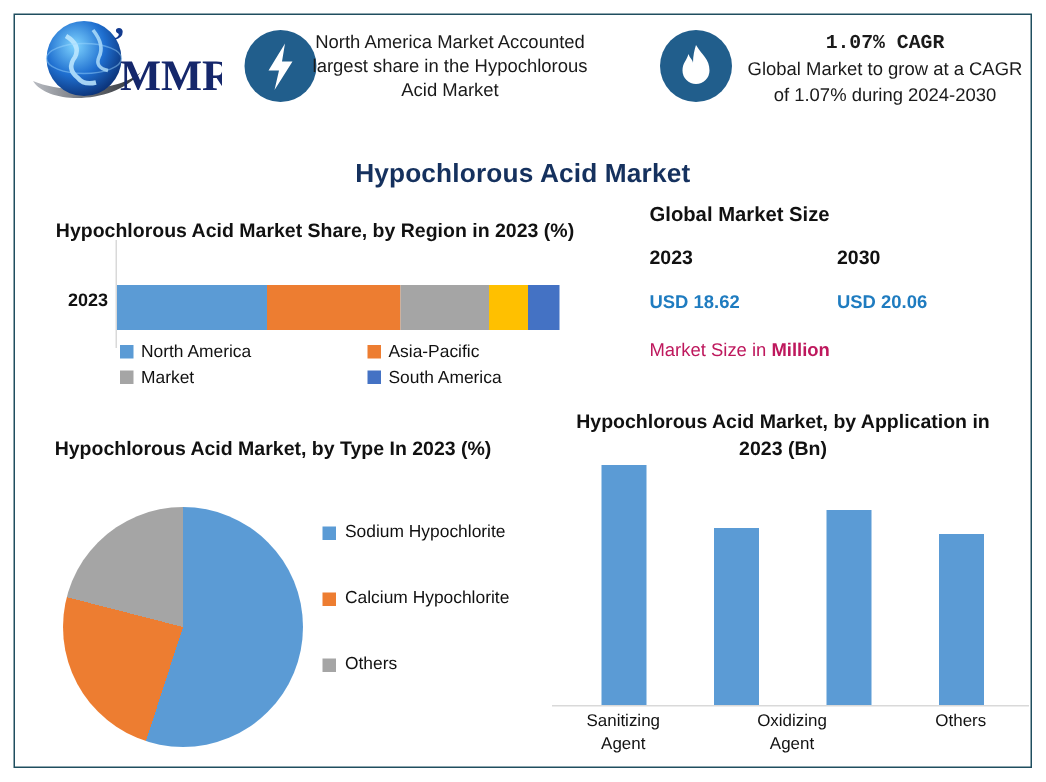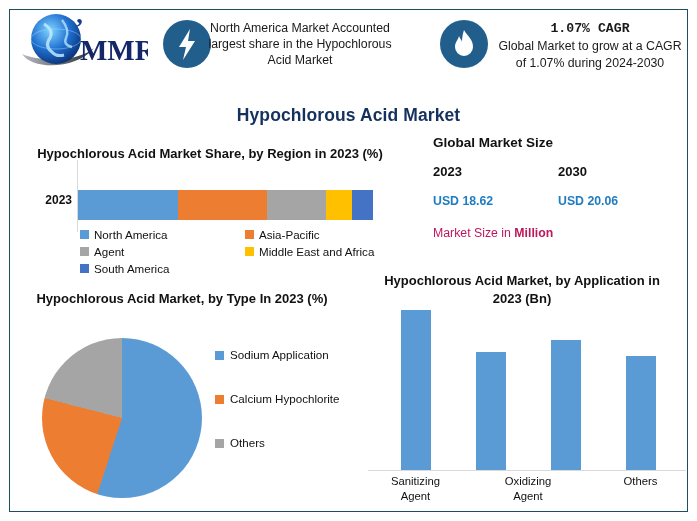--- a/index.html
+++ b/index.html
@@ -135,25 +135,21 @@
       <div class="li">
         <span class="sw" style="background:#5B9BD5"></span>
         <span>North America</span>
       </div>
       <div class="li">
         <span class="sw" style="background:#ED7D31"></span>
         <span>Asia-Pacific</span>
       </div>
       <div class="li">
         <span class="sw" style="background:#A5A5A5"></span>
-        <span>Agent</span>
-      </div>
-      <div class="li">
-        <span class="sw" style="background:#FFC000"></span>
-        <span>Middle East and Africa</span>
+        <span>Market</span>
       </div>
       <div class="li">
         <span class="sw" style="background:#4472C4"></span>
         <span>South America</span>
       </div>
     </div>
 
   <div id="gms">
     <div class="h">Global Market Size</div>
     <div class="yrs">
@@ -165,21 +161,21 @@
       <div>USD 20.06</div>
     </div>
     <div class="unit"><span>Market Size in </span><b>Million</b></div>
   </div>
 
   <div class="sec-title" id="type-title">Hypochlorous Acid Market, by Type In 2023 (%)</div>
   <div id="pie" style="background: conic-gradient(rgb(91, 155, 213) 0deg, rgb(91, 155, 213) 198deg, rgb(237, 125, 49) 198deg, rgb(237, 125, 49) 284.4deg, rgb(165, 165, 165) 284.4deg, rgb(165, 165, 165) 360deg);"></div>
   <div id="pie-legend">
       <div class="li">
         <span class="sw" style="background:#5B9BD5"></span>
-        <span>Sodium Application</span>
+        <span>Sodium Hypochlorite</span>
       </div>
       <div class="li">
         <span class="sw" style="background:#ED7D31"></span>
         <span>Calcium Hypochlorite</span>
       </div>
       <div class="li">
         <span class="sw" style="background:#A5A5A5"></span>
         <span>Others</span>
       </div>
     </div>

